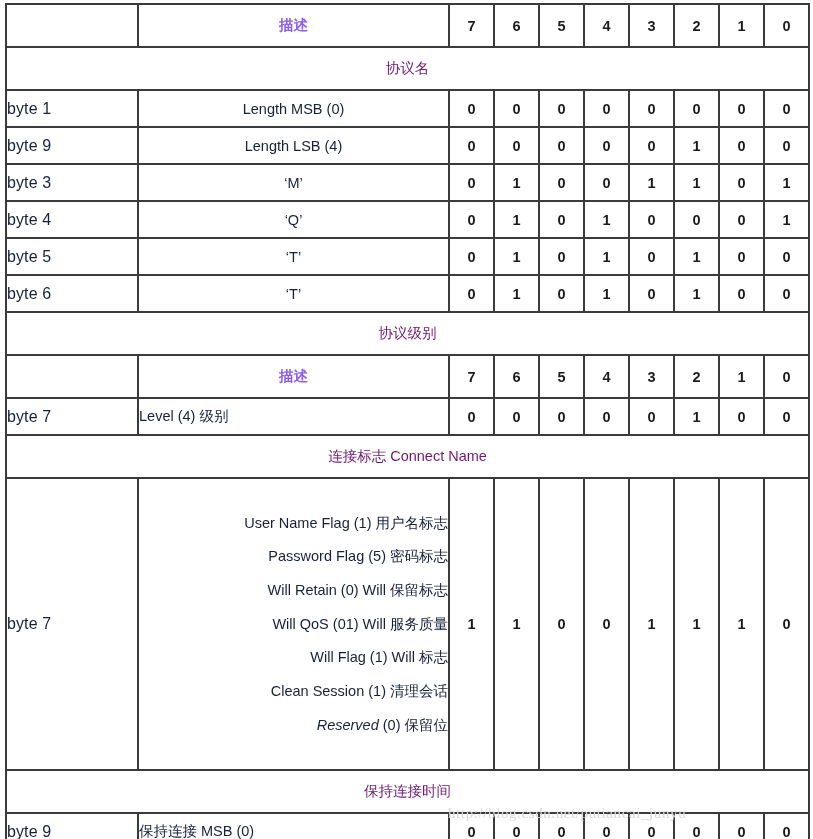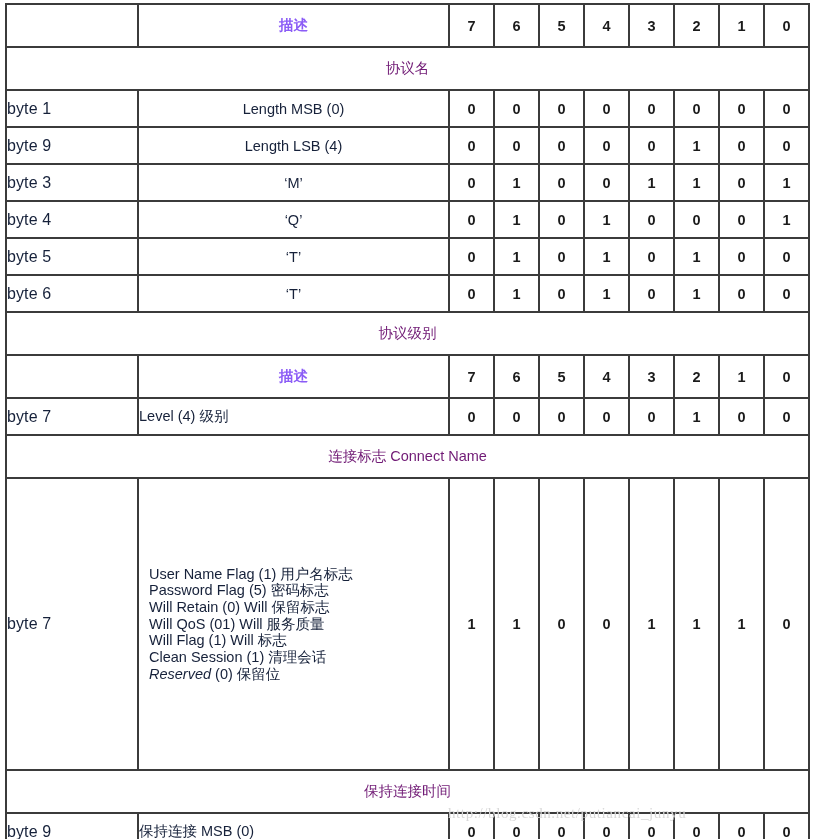--- a/index.html
+++ b/index.html
@@ -89,21 +89,23 @@
   tr.r-header  td { height: 41px; }
   tr.r-section td { height: 41px; }
   tr.r-data    td { height: 35px; }
   tr.r-flags   td { height: 290px; }
 
   
   .flags-list {
     display: flex;
     flex-direction: column;
     justify-content: center;
+    gap: 17px;
     padding: 4px 0 4px 10px;
+    text-align: right;
   }
   .flags-list .flag-line {
     font-size: 14.5px;
     color: #16213a;
     line-height: 1.15;
     white-space: nowrap;
   }
   .flag-italic { font-style: italic; }
 
   

